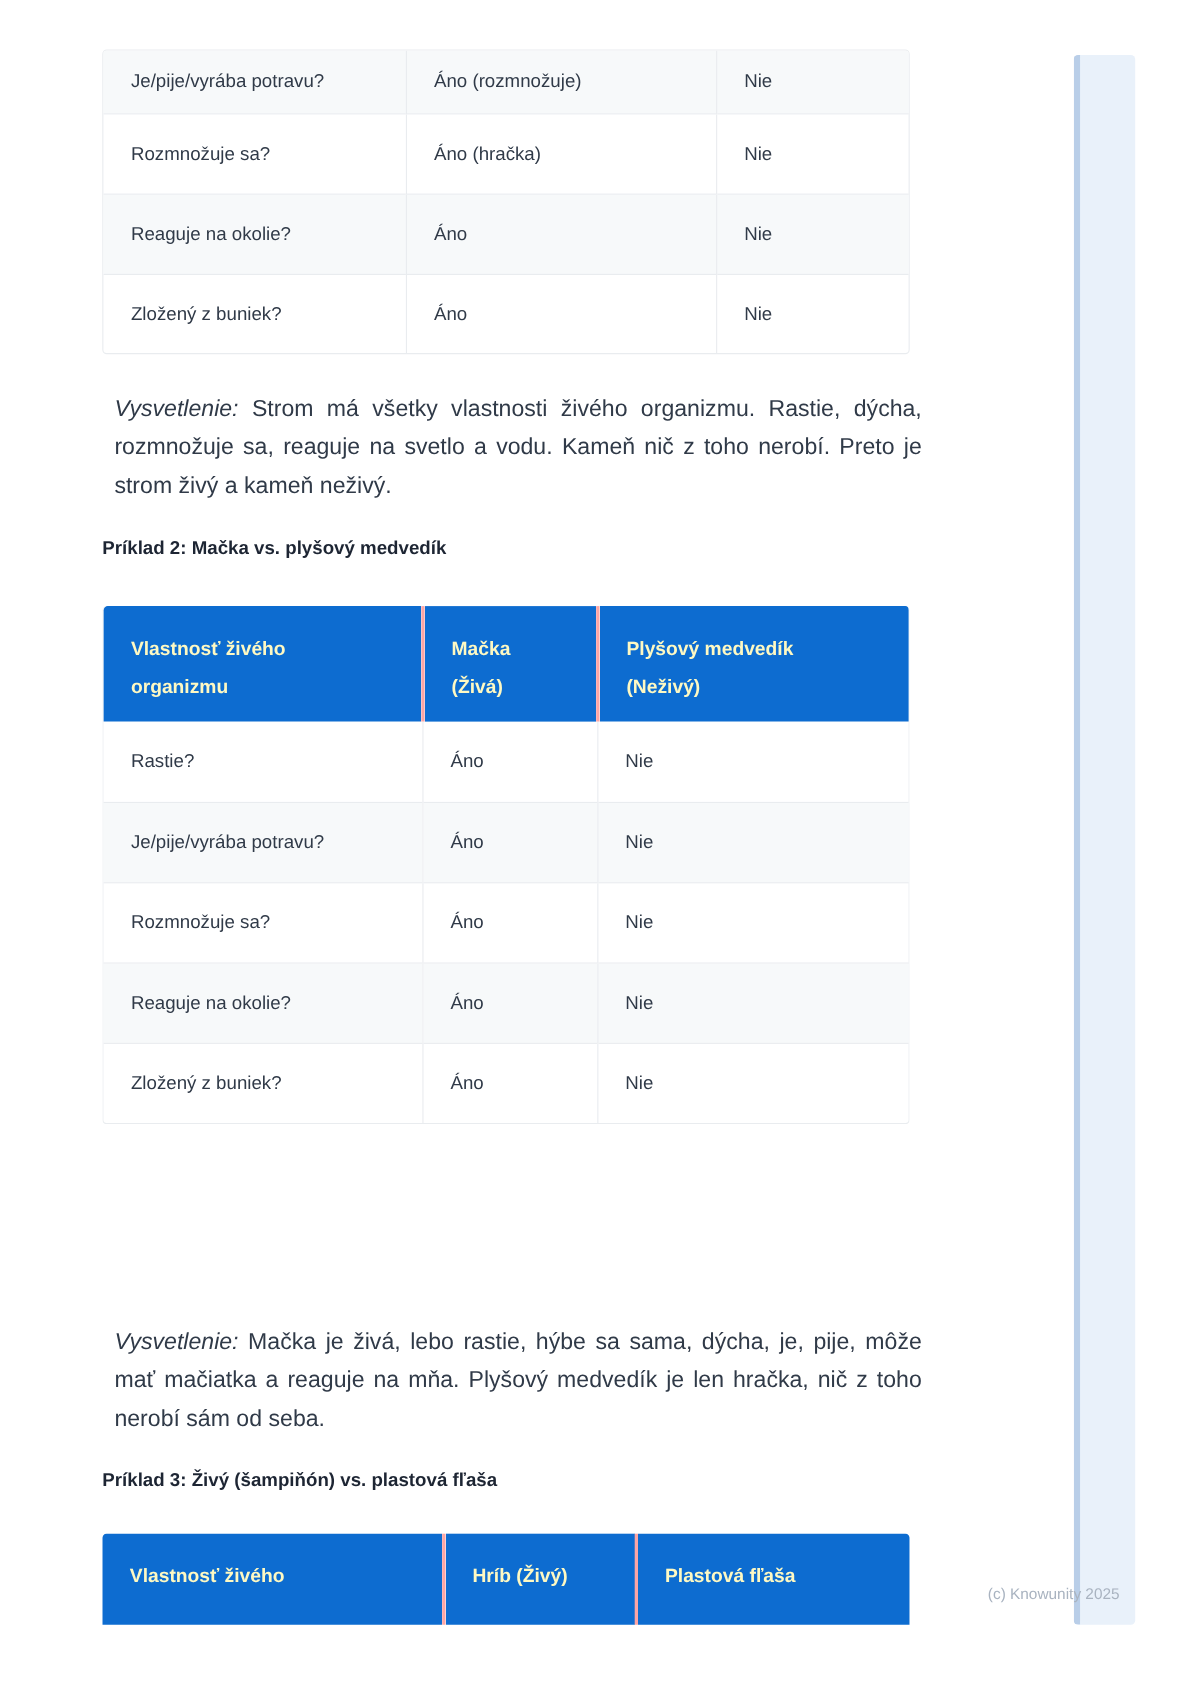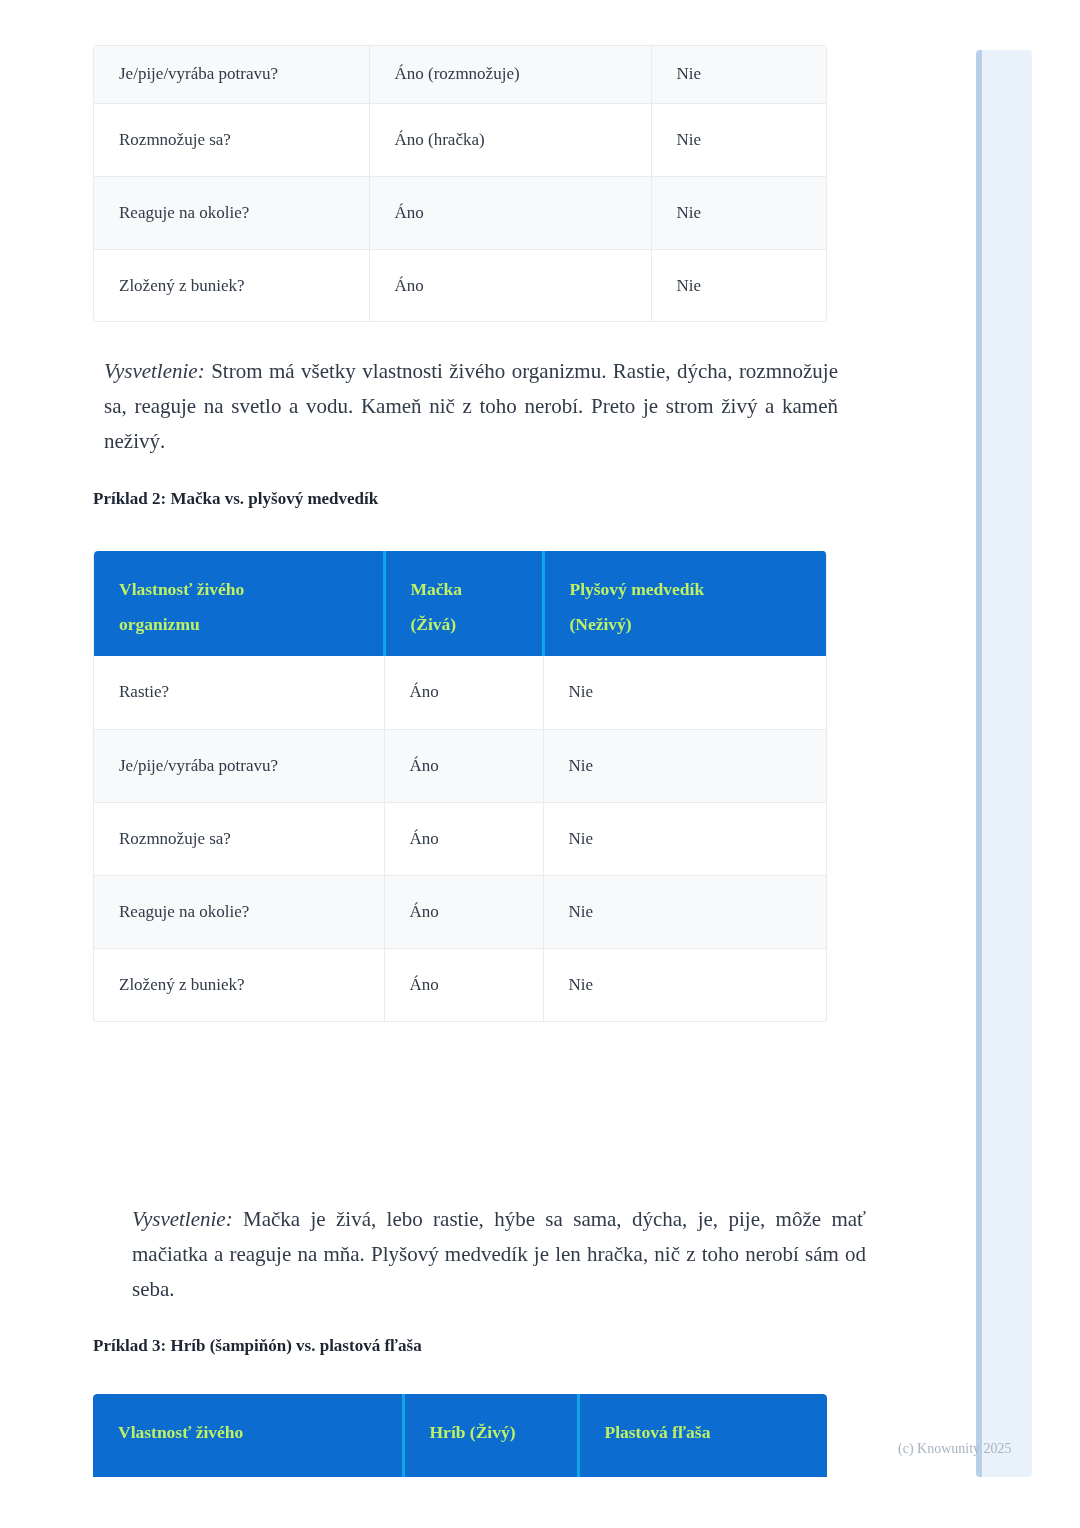--- a/index.html
+++ b/index.html
@@ -1,18 +1,18 @@
 <!DOCTYPE html>
 <html style="--header-blue: #0d6cd0; --row-alt: #f7f9fa; --border: #e9ecef; --text: #303a48; --heading: #1d2533; --muted: #a9b3c0; --strip-fill: #e9f1fa; --strip-edge: #b9cee8;"><head>
 <meta charset="utf-8">
 <style>
   html,body{margin:0;padding:0;background:#ffffff;}
   .page{
     position:relative;width:1080px;height:1528px;background:#ffffff;overflow:hidden;
-    font-family:Liberation Serif, serif;color:var(--text,#303a48);
+    font-family:Liberation Sans, sans-serif;color:var(--text,#303a48);
   }
   
   .strip{
     position:absolute;left:976px;top:50px;width:50px;height:1427px;
     background:var(--strip-fill,#e9f1fa);
     border-left:6px solid var(--strip-edge,#b9cee8);
     border-radius:4px;z-index:1;
   }
   
   .tblwrap{
@@ -21,25 +21,25 @@
     box-sizing:border-box;z-index:2;
   }
   .tblwrap table{width:100%;border-collapse:collapse;table-layout:fixed;}
   .tblwrap td{
     padding:0 18px 0 25px;font-size:17px;line-height:24px;
     color:var(--text,#303a48);vertical-align:middle;overflow:hidden;
   }
   .tblwrap td + td{border-left:1px solid var(--border,#e9ecef);}
   .tblwrap tbody tr + tr td{border-top:1px solid var(--border,#e9ecef);}
   .tblwrap th{
-    background:var(--header-blue,#0d6cd0);color:#bef264;font-weight:700;
+    background:var(--header-blue,#0d6cd0);color:#fef9c3;font-weight:700;
     font-size:17.5px;line-height:35px;text-align:left;vertical-align:top;
     padding:21px 18px 0 25px;white-space:pre-line;overflow:hidden;
   }
-  .tblwrap th + th{border-left:3px solid #0ea5e9;}
+  .tblwrap th + th{border-left:3px solid #fca5a5;}
   .tblwrap thead th:first-child{border-top-left-radius:4px;}
   .tblwrap thead th:last-child{border-top-right-radius:4px;}
 
   .t1{top:45px;height:277px;}
   .t1 tbody tr{height:73px;}
   .t1 tbody tr:first-child{height:57px;}
   .t1 tbody tr:nth-child(odd) td{background:var(--row-alt,#f7f9fa);}
   .t1 col:nth-child(1){width:275px;}
   .t1 col:nth-child(2){width:282px;}
   .t1 col:nth-child(3){width:177px;}
@@ -59,21 +59,21 @@
   .t3 col:nth-child(3){width:249px;}
 
   
   .expl{
     position:absolute;left:104px;width:734px;margin:0;
     font-size:21px;line-height:35px;text-align:justify;
     color:var(--text,#303a48);z-index:2;
   }
   .expl .lbl{font-style:italic;}
   .e1{top:354px;}
-  .e2{top:1202px;margin-left:28px;}
+  .e2{top:1202px;}
   .hd{
     position:absolute;left:93px;width:734px;margin:0;
     font-size:17px;line-height:26px;font-weight:700;
     color:var(--heading,#1d2533);z-index:2;
   }
   .h2{top:486px;}
   .h3{top:1333px;}
 
   .footer{
     position:absolute;left:898px;top:1441px;font-size:14px;
@@ -165,21 +165,21 @@
             <td>Zložený z buniek?</td>
             <td>Áno</td>
             <td>Nie</td>
           </tr>
         </tbody>
     </table>
   </div>
 
   <p class="expl e2"><span class="lbl">Vysvetlenie:</span> <span>Mačka je živá, lebo rastie, hýbe sa sama, dýcha, je, pije, môže mať mačiatka a reaguje na mňa. Plyšový medvedík je len hračka, nič z toho nerobí sám od seba.</span></p>
 
-  <h2 class="hd h3">Príklad 3: Hríb (šampiňón) vs. plastová fľaša</h2>
+  <h2 class="hd h3">Príklad 3: Živý (šampiňón) vs. plastová fľaša</h2>
 
   <div class="tblwrap t3">
     <table>
       <colgroup>
           <col>
           <col>
           <col>
         </colgroup>
       <thead>
         <tr>

